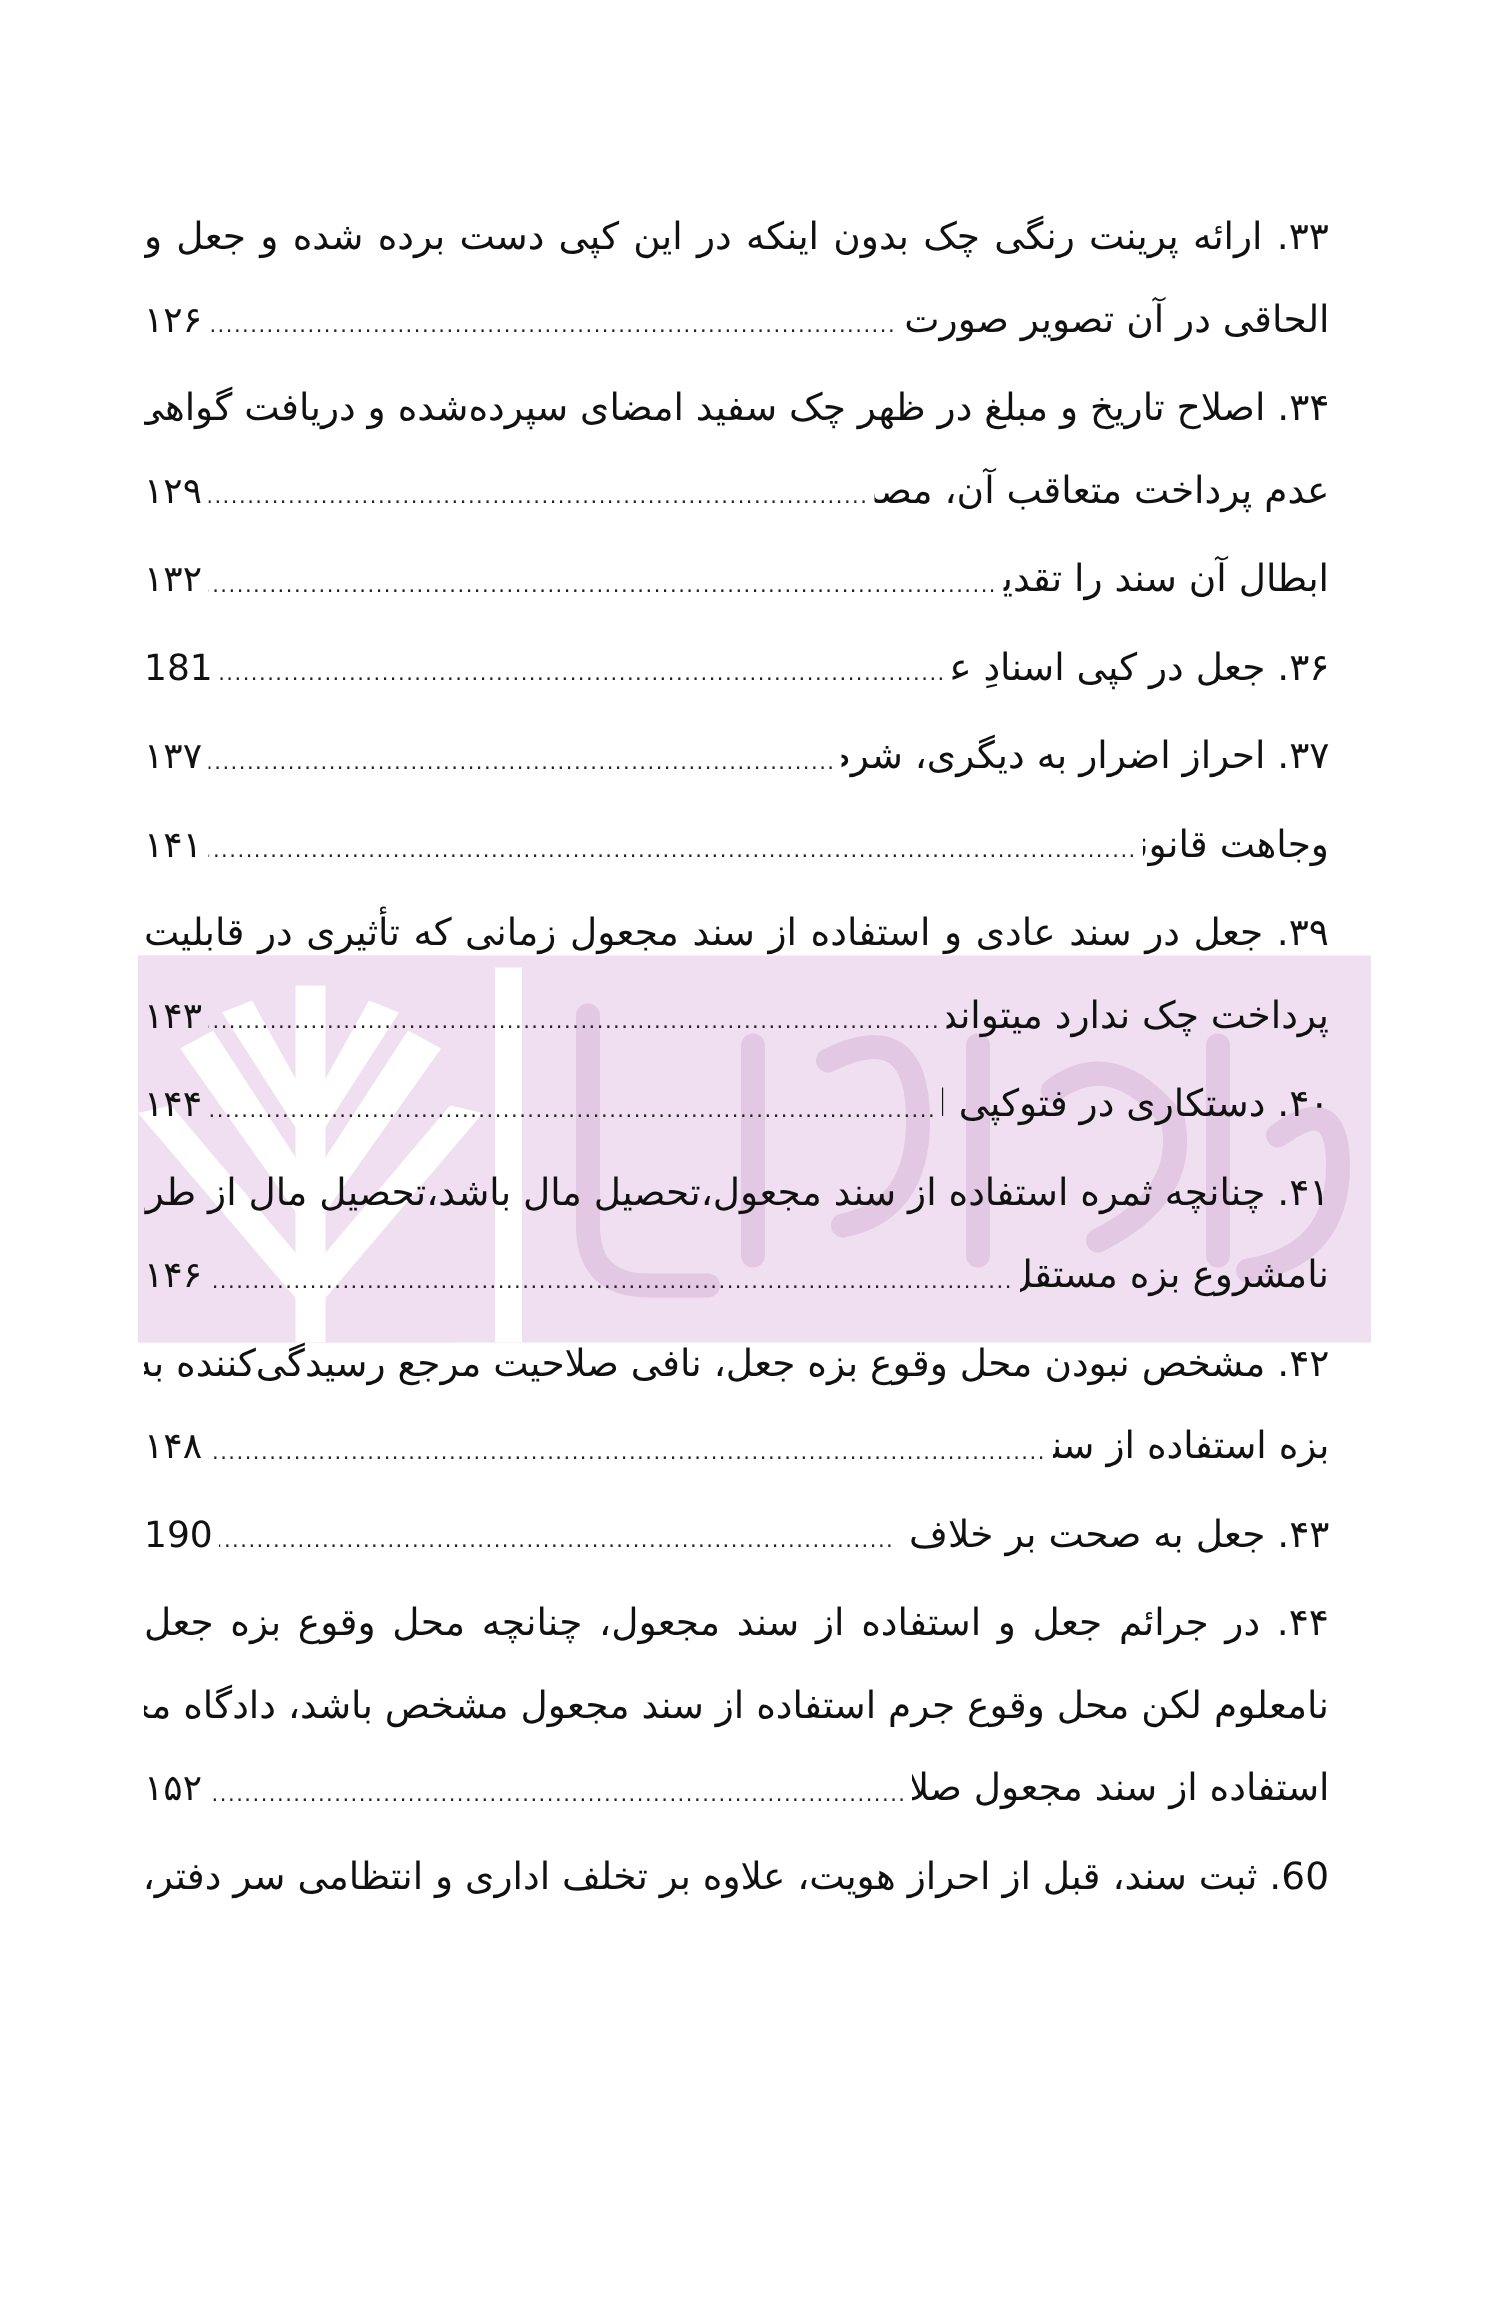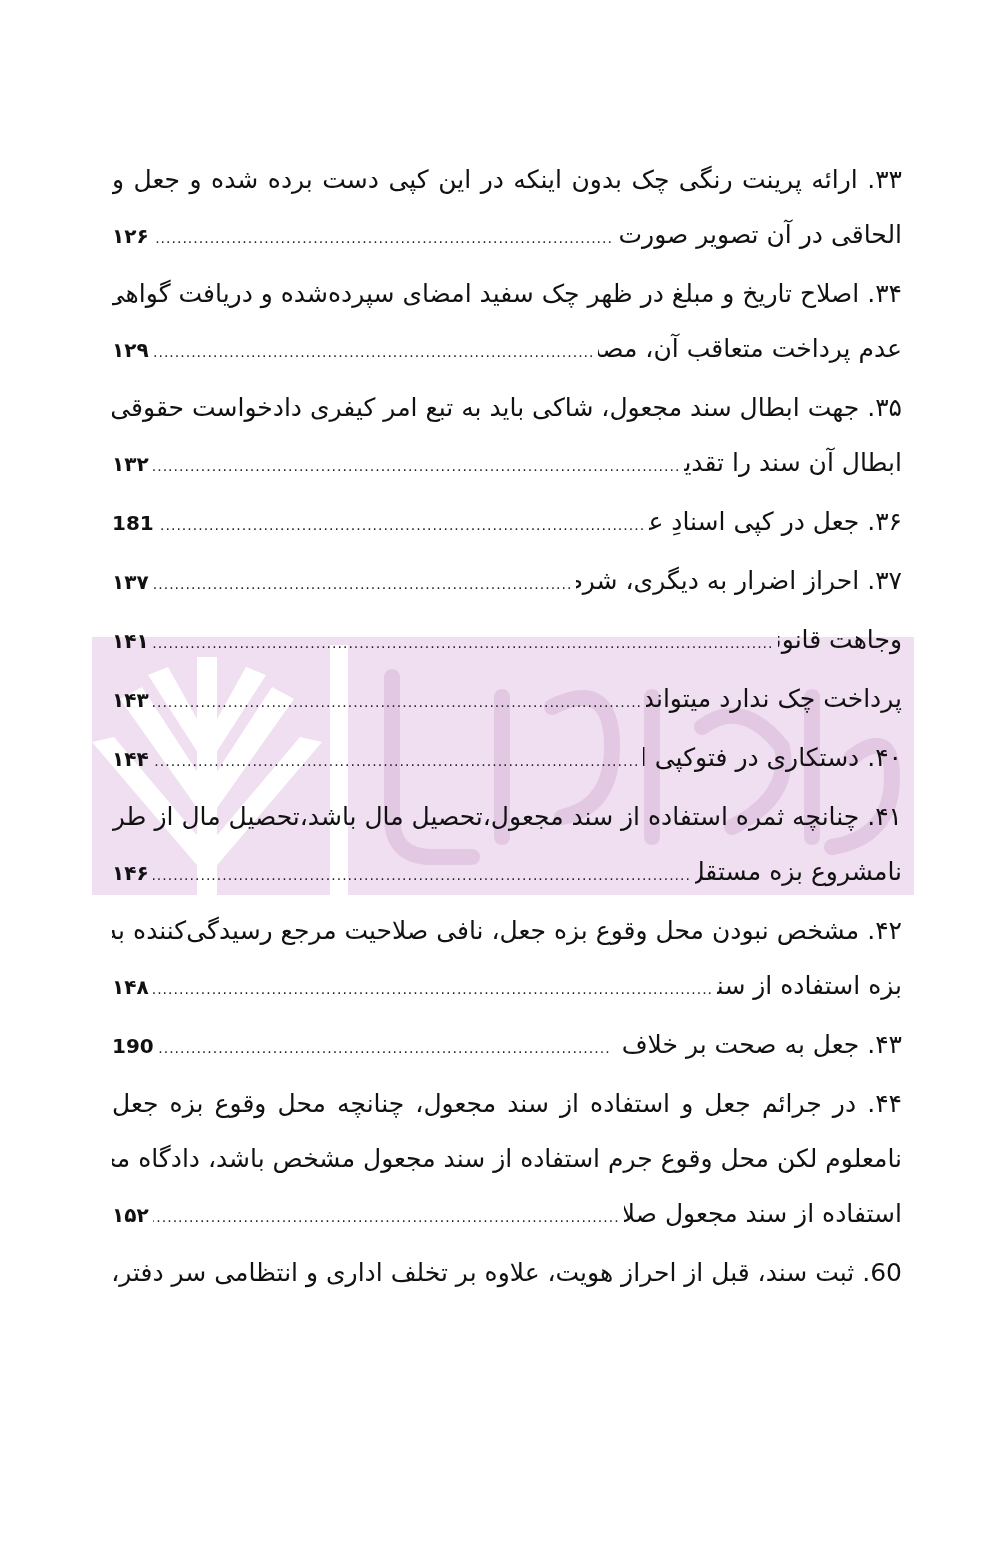--- a/index.html
+++ b/index.html
@@ -35,25 +35,24 @@
     .watermark svg {
       position: absolute;
       left: 0; top: 0;
       width: 822px;
       height: 258px;
     }
     
     .toc {
       position: absolute;
       left: 96px;
-      top: 152px;
+      top: 130px;
       width: 790px;
       direction: rtl;
       z-index: 1;
-      margin-left: 16px;
     }
     .entry {
       margin: 0;
       padding: 0;
     }
     .line {
       display: flex;
       flex-direction: row;
       align-items: baseline;
       height: 55px;
@@ -79,22 +78,22 @@
       font-size: 14px;
       letter-spacing: 1px;
       margin: 0 4px;
       white-space: nowrap;
     }
     .line .dots::before {
       content: "......................................................................................................................................................................................................";
     }
     .line .pg {
       flex: 0 0 auto;
-      font-weight: bold;
-      font-size: 20px;
+      font-weight: normal;
+      font-size: 24px;
     }
     .entry-gap {
       height: 4px;
     }
   </style>
 </head>
 <body>
 
 <div class="page">
 
@@ -141,23 +140,20 @@
           <span class="txt">۳۴. اصلاح تاریخ و مبلغ در ظهر چک سفید امضای سپرده‌شده و دریافت گواهی</span>
         </div>
         <div class="line">
           <span class="txt">عدم پرداخت متعاقب آن، مصداق بزه سوءاستفاده از سفید امضاء است.</span>
           <span class="dots"></span>
           <span class="pg">۱۲۹</span>
         </div>
       </div>
       <div class="entry-gap"></div>
       <div class="entry">
-        <div class="line full">
-          <span class="txt">۳۵. جهت ابطال سند مجعول، شاکی باید به تبع امر کیفری دادخواست حقوقی</span>
-        </div>
         <div class="line">
           <span class="txt">ابطال آن سند را تقدیم مرجع حقوقی نماید.</span>
           <span class="dots"></span>
           <span class="pg">۱۳۲</span>
         </div>
       </div>
       <div class="entry-gap"></div>
       <div class="entry">
         <div class="line">
           <span class="txt">۳۶. جعل در کپی اسنادِ عادی، فاقد وصف جزایی است.</span>
@@ -176,20 +172,23 @@
       <div class="entry-gap"></div>
       <div class="entry">
         <div class="line">
           <span class="txt">وجاهت قانونی است.</span>
           <span class="dots"></span>
           <span class="pg">۱۴۱</span>
         </div>
       </div>
       <div class="entry-gap"></div>
       <div class="entry">
+        <div class="line full">
+          <span class="txt">۳۹. جعل در سند عادی و استفاده از سند مجعول زمانی که تأثیری در قابلیت</span>
+        </div>
         <div class="line">
           <span class="txt">پرداخت چک ندارد میتواند مبنایی برای تبرئه متهم باشد.</span>
           <span class="dots"></span>
           <span class="pg">۱۴۳</span>
         </div>
       </div>
       <div class="entry-gap"></div>
       <div class="entry">
         <div class="line">
           <span class="txt">۴۰. دستکاری در فتوکپی اسناد، مصداق بزه جعل نیست.</span>

